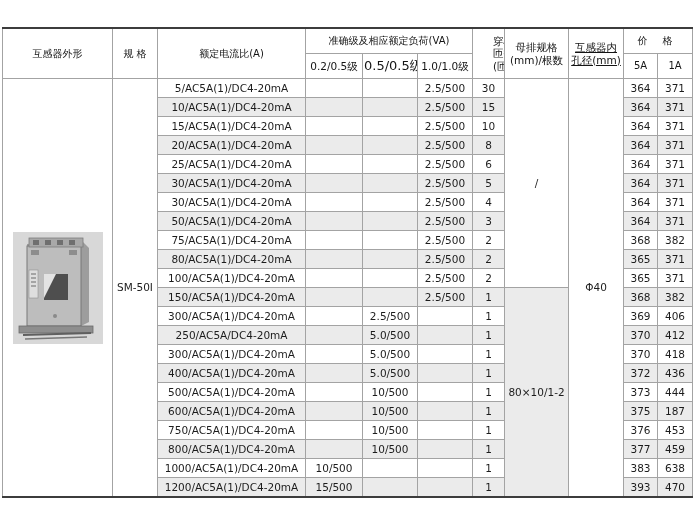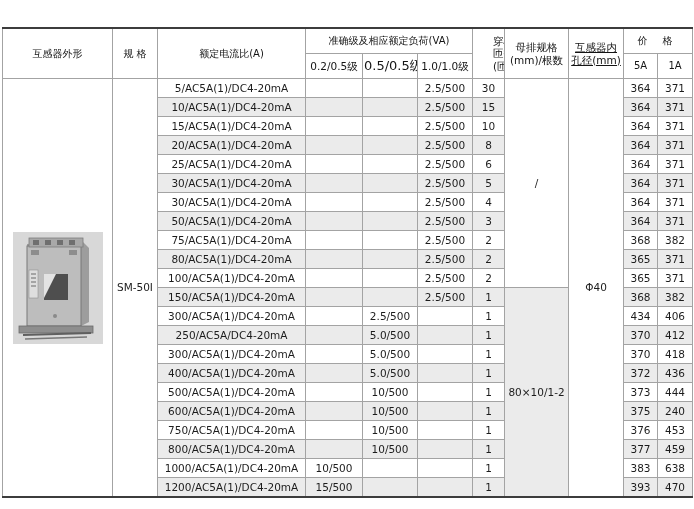--- a/index.html
+++ b/index.html
@@ -228,21 +228,21 @@
           <td rowspan="11" class="merged">80×10/1-2</td>
           <td>368</td>
           <td>382</td>
         </tr>
         <tr>
           <td>300/AC5A(1)/DC4-20mA</td>
           <td></td>
           <td>2.5/500</td>
           <td></td>
           <td>1</td>
-          <td>434</td>
+          <td>369</td>
           <td>406</td>
         </tr>
         <tr class="stripe">
           <td>250/AC5A/DC4-20mA</td>
           <td></td>
           <td>5.0/500</td>
           <td></td>
           <td>1</td>
           <td>370</td>
           <td>412</td>
@@ -274,21 +274,21 @@
           <td>373</td>
           <td>444</td>
         </tr>
         <tr class="stripe">
           <td>600/AC5A(1)/DC4-20mA</td>
           <td></td>
           <td>10/500</td>
           <td></td>
           <td>1</td>
           <td>375</td>
-          <td>240</td>
+          <td>187</td>
         </tr>
         <tr>
           <td>750/AC5A(1)/DC4-20mA</td>
           <td></td>
           <td>10/500</td>
           <td></td>
           <td>1</td>
           <td>376</td>
           <td>453</td>
         </tr>

